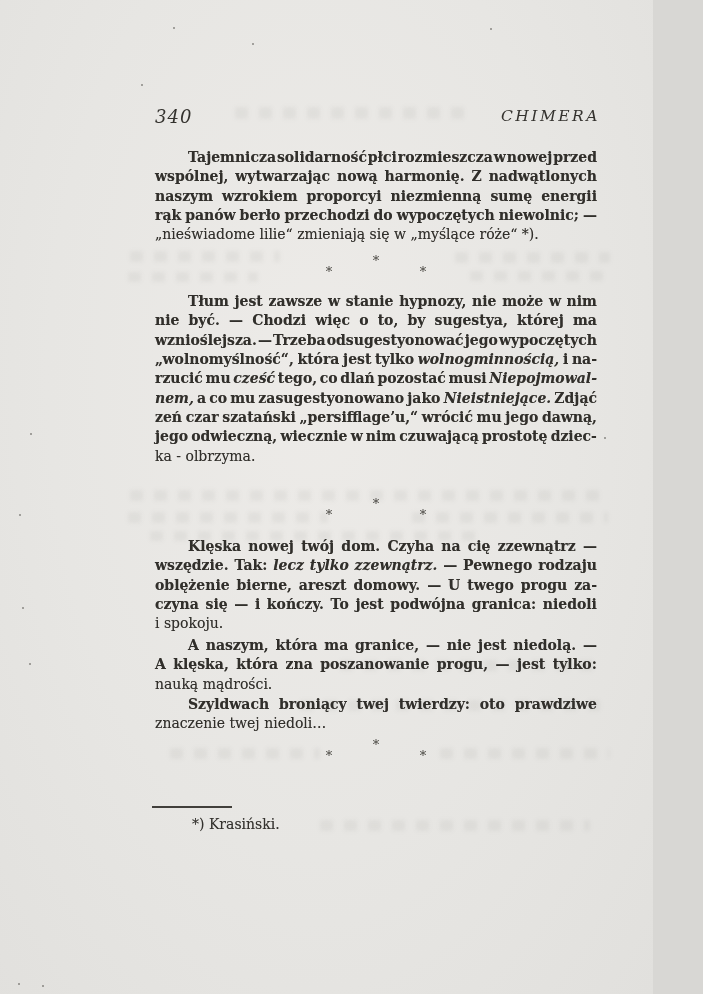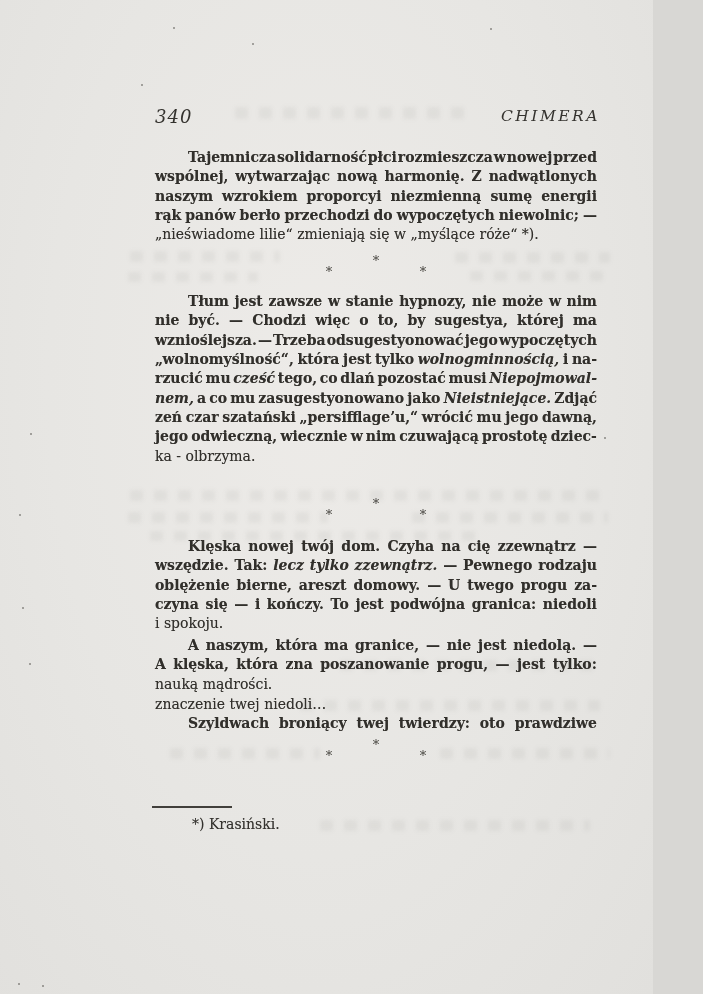--- a/index.html
+++ b/index.html
@@ -275,29 +275,29 @@
         <span>zna</span>
         <span>poszanowanie</span>
         <span>progu,</span>
         <span>—</span>
         <span>jest</span>
         <span>tylko:</span>
       </div>
       <div class="line"><span>nauką mądrości.</span></div>
     </div>
   <div class="para p4" id="p4">
-      <div class="line"><span>znaczenie twej niedoli…</span></div>
       <div class="line just ind">
         <span>Szyldwach</span>
         <span>broniący</span>
         <span>twej</span>
         <span>twierdzy:</span>
         <span>oto</span>
         <span>prawdziwe</span>
       </div>
+      <div class="line"><span>znaczenie twej niedoli…</span></div>
     </div>
   <div class="sep s2">
     <span class="ast t">*</span>
     <span class="ast l">*</span>
     <span class="ast r">*</span>
   </div>
 
   <div class="fnrule"></div>
   <div class="footnote">*) Krasiński.</div>
 

